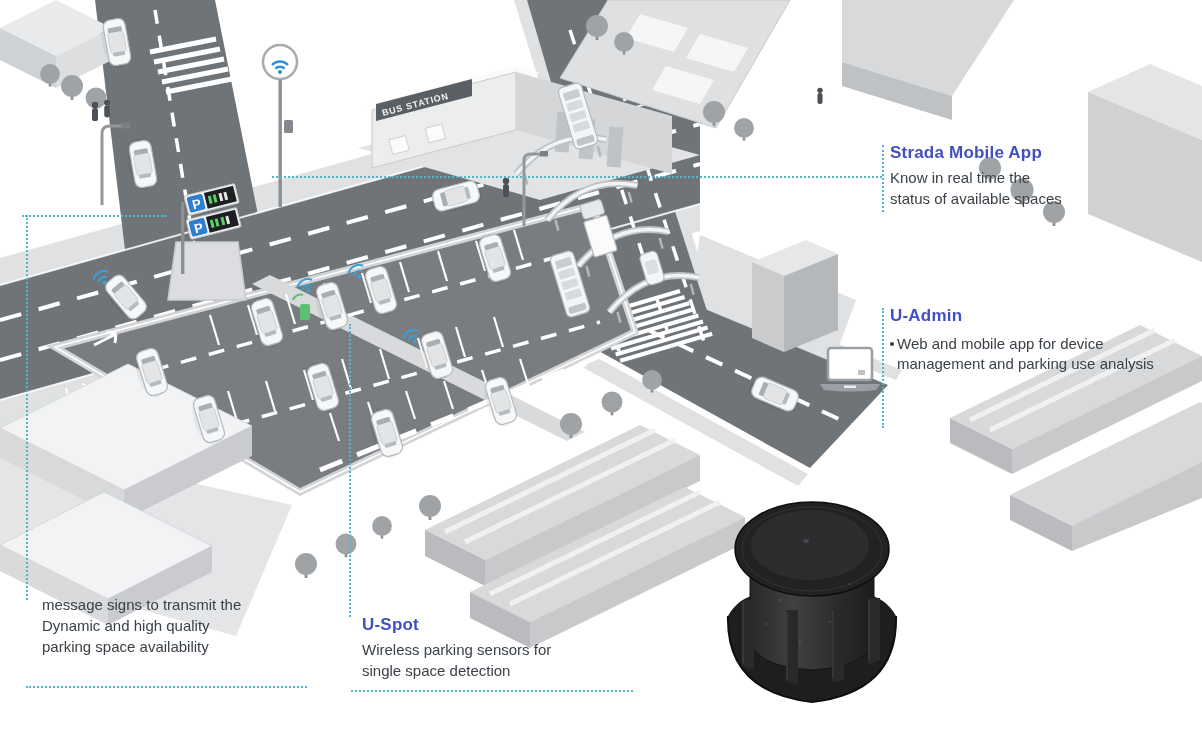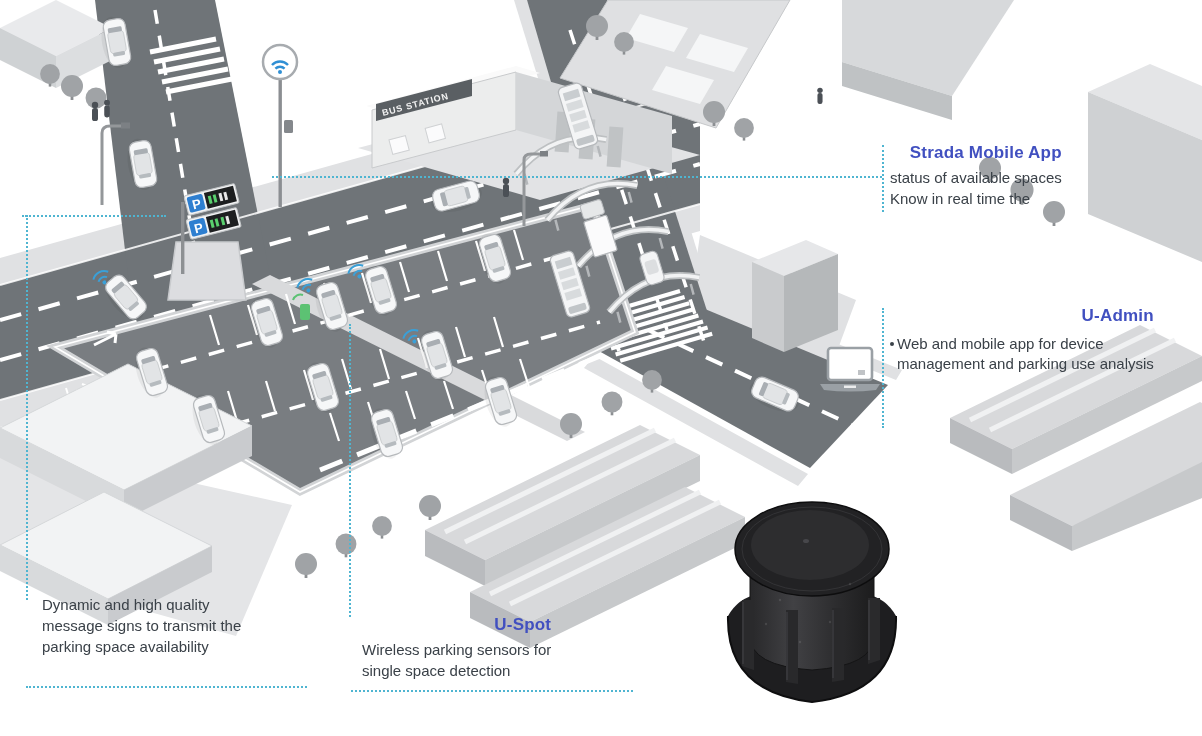--- a/index.html
+++ b/index.html
@@ -1,20 +1,20 @@
 <!DOCTYPE html>
 <html><head>
 <meta charset="utf-8">
 <style>
   html,body{margin:0;padding:0;background:#fff;}
   #stage{position:relative;width:1202px;height:736px;background:#fff;overflow:hidden;
          font-family:"Liberation Sans",sans-serif;}
   #scene{position:absolute;left:0;top:0;}
   .anno{position:absolute;z-index:3;}
-  .anno-title{font-size:17px;font-weight:bold;color:#4150c0;letter-spacing:.2px;margin:0 0 4px 0;text-align:right;}
+  .anno-title{font-size:17px;font-weight:bold;color:#4150c0;letter-spacing:.2px;margin:0 0 4px 0;}
   .anno-text{font-size:15px;color:#3a4148;line-height:21px;}
   .bullets{margin-top:8px;display:flex;flex-direction:column;gap:7px;}
   .bullet{display:flex;gap:3px;font-size:15px;color:#3a4148;line-height:20px;}
   .bullet .bdot{width:4px;height:4px;border-radius:50%;background:#3a4148;margin-top:8px;flex:0 0 auto;}
   .dot-h{position:absolute;height:0;border-top:2px dotted #4fb5d1;z-index:2;}
   .dot-v{position:absolute;width:0;border-left:2px dotted #4fb5d1;z-index:2;}
   .icon-abs{position:absolute;z-index:3;}
 </style>
 </head>
 <body>
@@ -349,42 +349,42 @@
     <rect x="10" y="2" width="44" height="32" rx="3" fill="#ffffff" stroke="#9aa0a5" stroke-width="2.6"></rect>
     <rect x="40" y="24" width="7" height="5" fill="#c0c3c6"></rect>
     <path d="M2,38 L62,38 L58,44 Q32,47 6,44 Z" fill="#9aa0a5"></path>
     <rect x="26" y="39.5" width="12" height="2.5" fill="#ffffff" opacity="0.8"></rect>
   </svg>
 </div>
 
 <div class="anno" style="left:890px;top:143px;">
   <div class="anno-title">Strada Mobile App</div>
   <div class="anno-text">
+    <div>Know in real time the</div>
     <div>status of available spaces</div>
-    <div>Know in real time the</div>
   </div>
 </div>
 
 <div class="anno" style="left:890px;top:306px;">
   <div class="anno-title">U-Admin</div>
   <div class="bullets">
     <div class="bullet">
       <span class="bdot"></span>
       <div>
         <div>Web and mobile app for device</div>
         <div>management and parking use analysis</div>
       </div>
     </div>
   </div>
 </div>
 
 <div class="anno" style="left:42px;top:594px;">
   <div class="anno-text">
+    <div>message signs to transmit the</div>
     <div>Dynamic and high quality</div>
-    <div>message signs to transmit the</div>
     <div>parking space availability</div>
   </div>
 </div>
 
 <div class="anno" style="left:362px;top:615px;">
   <div class="anno-title">U-Spot</div>
   <div class="anno-text">
     <div>Wireless parking sensors for</div>
     <div>single space detection</div>
   </div>

